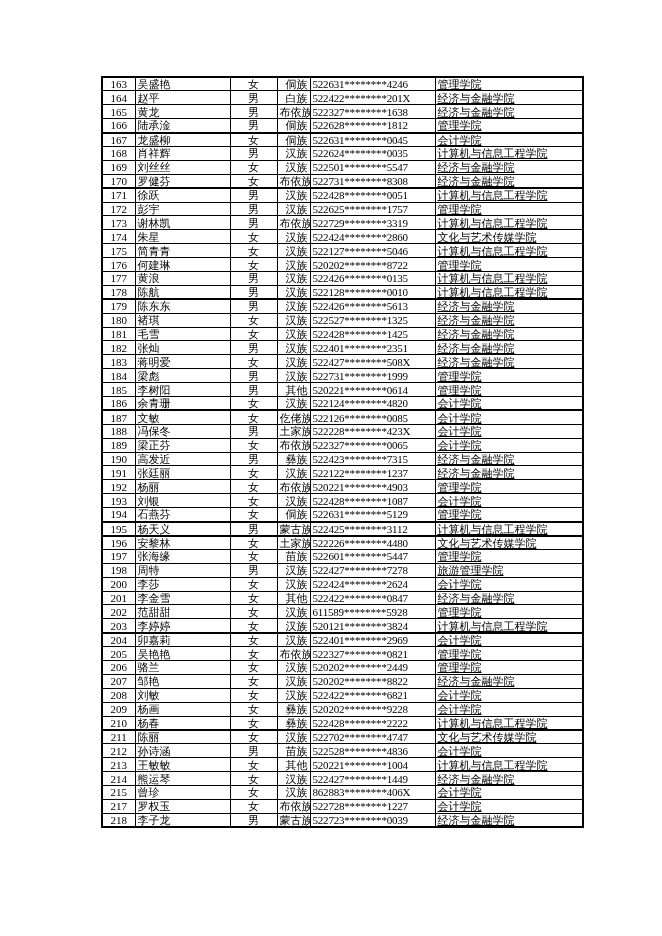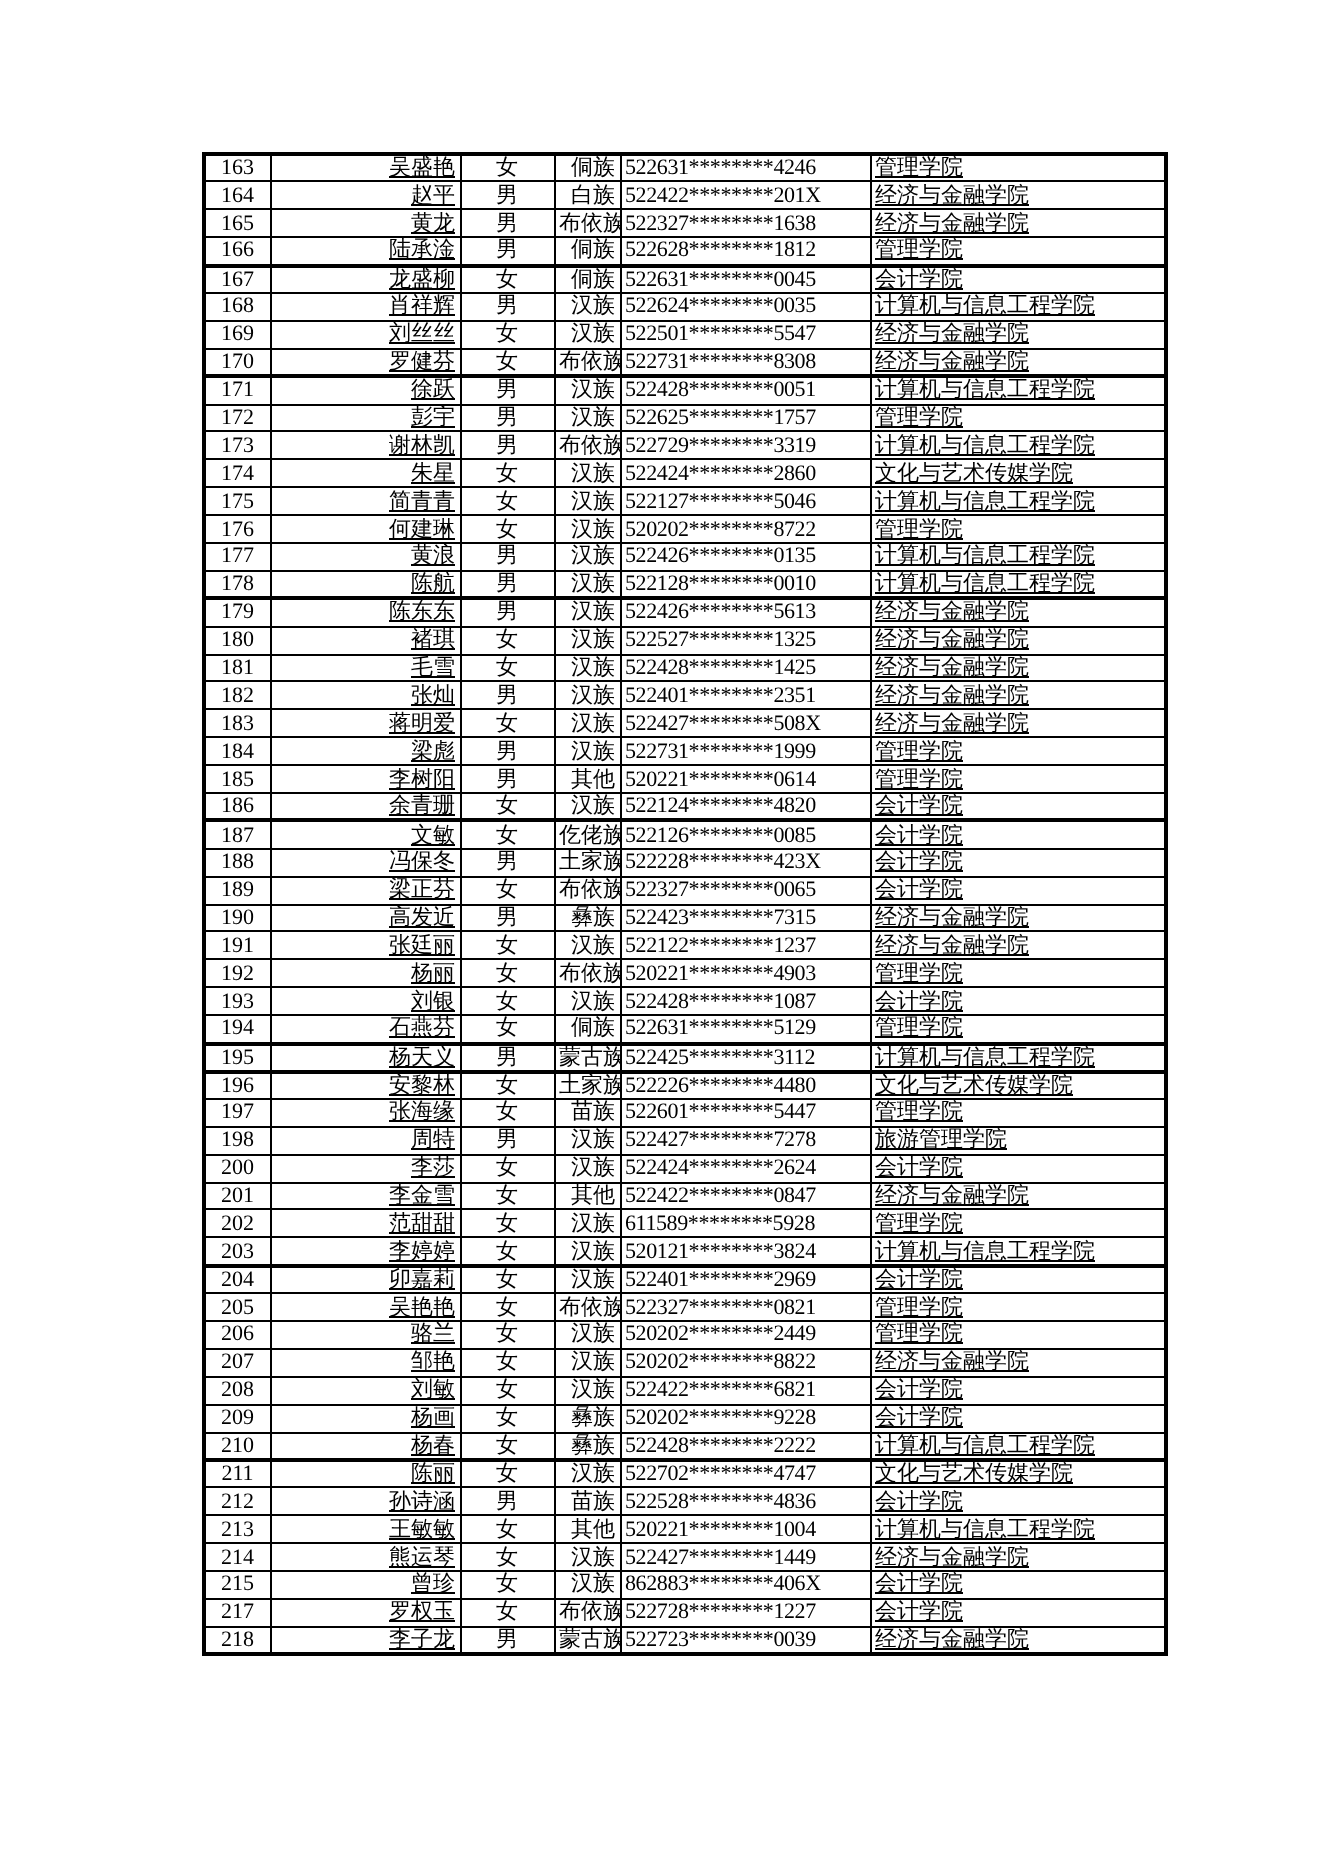--- a/index.html
+++ b/index.html
@@ -48,21 +48,21 @@
     font-size: 11px;
     line-height: 12px;
     height: 12px;
     white-space: nowrap;
     overflow: hidden;
     color: #000;
     vertical-align: middle;
     font-family: "Liberation Serif", "DejaVu Serif", serif;
   }
   td.index   { text-align: center; }
-  td.name    { text-align: right; text-decoration: underline; }
+  td.name    { text-align: left; }
   td.gender  { text-align: center; }
   td.ethnic  { text-align: right; }
   td.idnum   { text-align: left; letter-spacing: -0.2px; }
   td.college { text-align: left; text-decoration: underline; }
 
   
   table.roster { border: 2px solid #000; }
   table.roster tr.hrule-top td { border-top: 2px solid #000; }
   table.roster tr.hrule-bot td { border-bottom: 2px solid #000; }
 </style>

